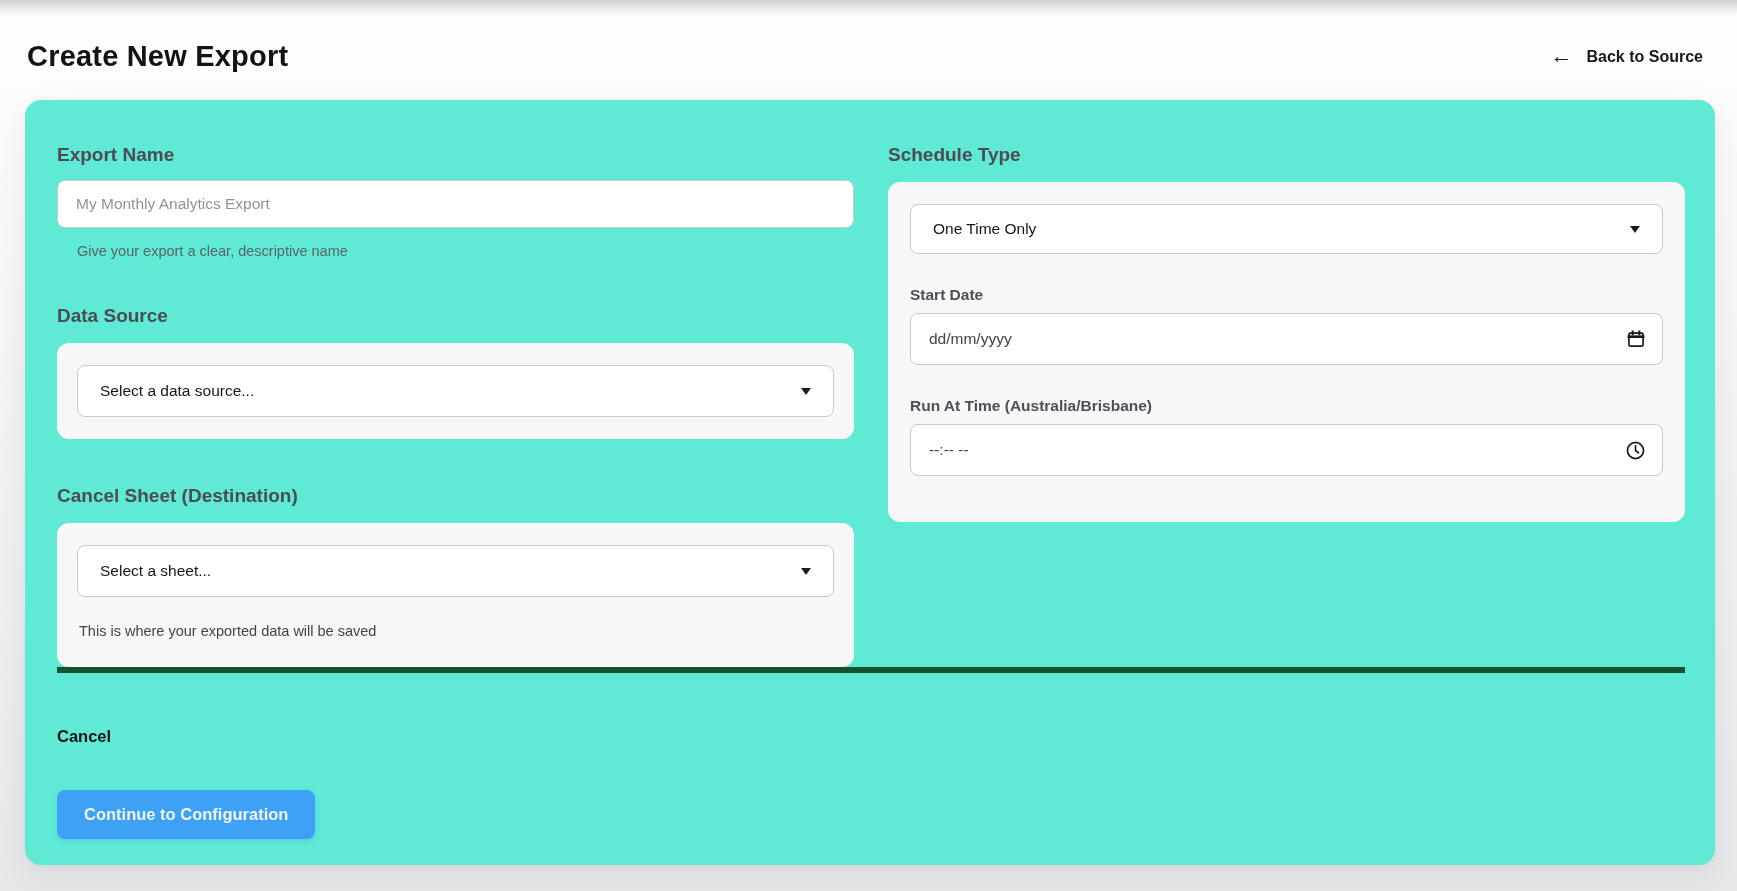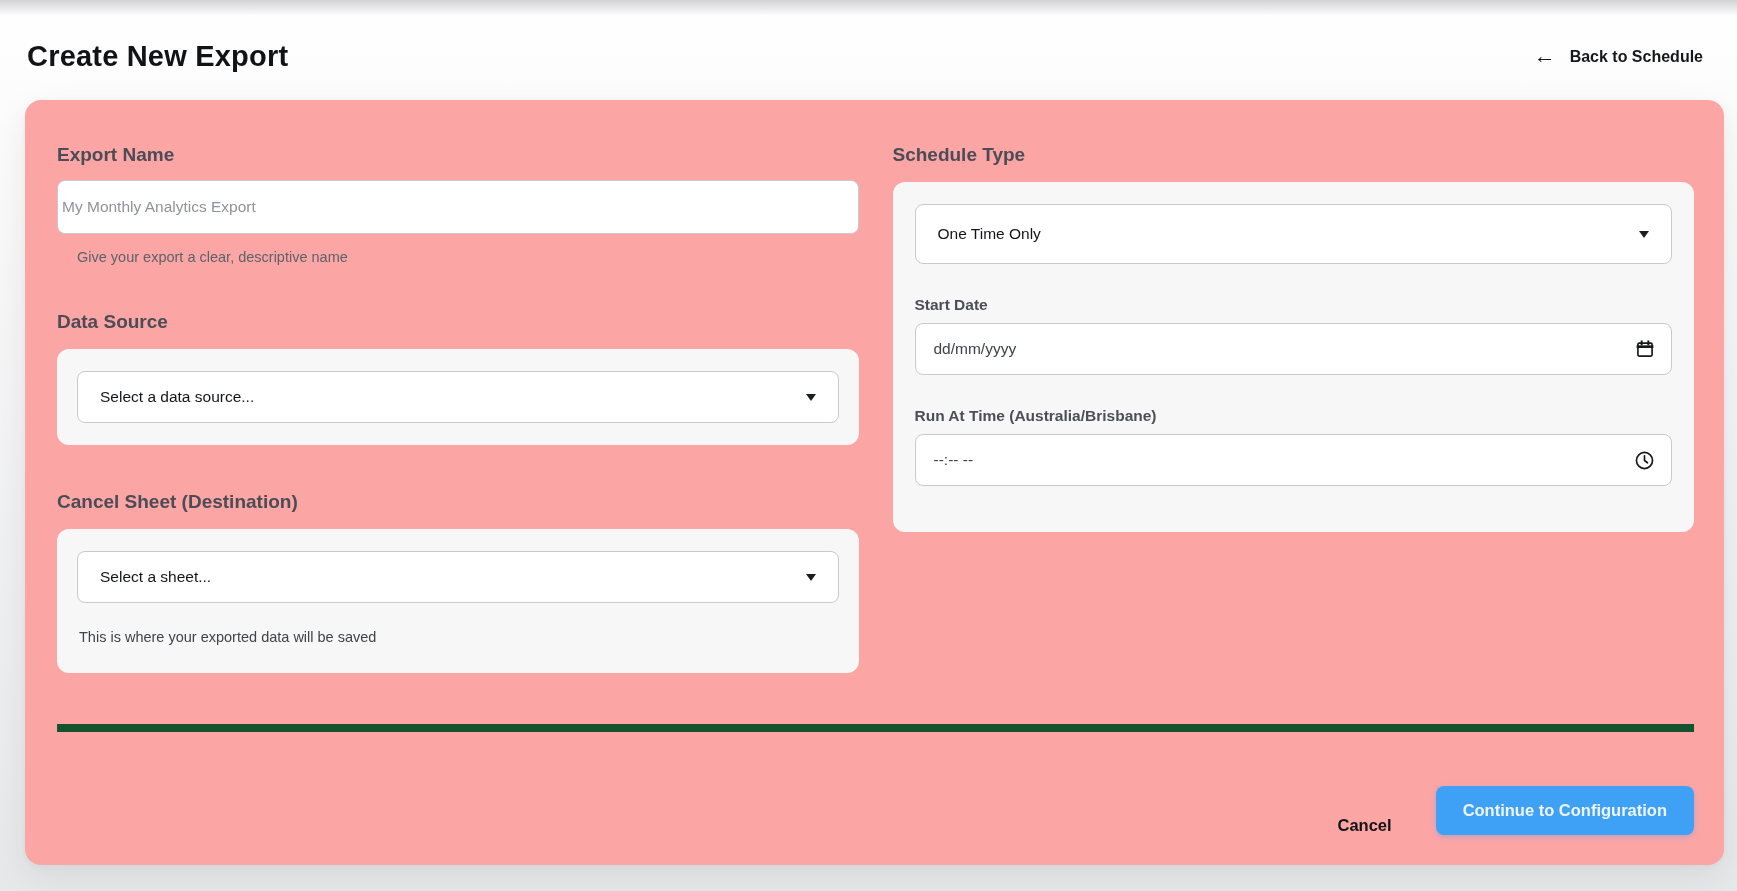--- a/index.html
+++ b/index.html
@@ -21,39 +21,39 @@
     padding:40px 34px 0 27px;
   }
   .page-title { font-size:29px; font-weight:700; letter-spacing:0.2px; color:#121316; }
   .back-link {
     display:flex; align-items:center; gap:14px;
     font-size:16px; font-weight:700; color:#17181a; cursor:pointer;
   }
   .back-arrow { font-size:22px; line-height:1; font-weight:400; transform:translateY(-1px); }
 
   .card {
-    position:absolute; left:25px; right:13px; top:100px; height:765px;
-    background:#fca5a5; border-radius:16px;
+    position:absolute; left:25px; right:22px; top:100px; height:765px;
+    background:#5eead4; border-radius:16px;
     box-shadow:0 12px 34px rgba(40,42,48,0.08), 0 2px 6px rgba(40,42,48,0.04);
     display:flex; flex-direction:column;
   }
   .card-body {
     flex:1;
     display:grid; grid-template-columns:1fr 1fr; column-gap:34px;
     padding:44px 30px 0 32px;
     align-items:start;
   }
 
   .section-heading { font-size:19px; font-weight:600; color:#4b4c55; }
   .field-help { font-size:14.5px; color:#5d626b;margin-left:20px; }
 
   .text-input {
-    width:100%; height:54px; margin-top:14px;
+    width:100%; height:48px; margin-top:14px;
     border:1px solid #c9cacd; border-radius:8px;
-    padding:0 4px; font-size:15.5px; color:#17181a;
+    padding:0 18px; font-size:15.5px; color:#17181a;
     font-family:"Liberation Sans", sans-serif;
     background:#fff; outline:none;
   }
   .text-input::placeholder { color:#8e939c; }
   .left-col .field-help { margin-top:15px; }
 
   .subcard {
     background:#f7f7f8; border-radius:12px;
     margin-top:16px; padding:22px 20px;
   }
@@ -79,30 +79,30 @@
   .input-label { font-size:15.5px; font-weight:600; color:#4b4f58; }
   .mock-input {
     height:52px; background:#fff; margin-top:9px;
     border:1px solid #c9cacd; border-radius:8px;
     display:flex; align-items:center; justify-content:space-between;
     padding:0 16px 0 18px; cursor:text;
   }
   .mock-input .input-value { font-size:15.5px; color:#2b2d31; }
   .mock-input.is-placeholder .input-value { color:#3f434a; }
   .schedule-card .group { margin-top:32px; }
-  .schedule-card .fake-select { height:60px; }
+  .schedule-card .fake-select { height:50px; }
 
   .icon-btn { display:flex; align-items:center; cursor:pointer; }
   .icon-btn svg { display:block; }
 
   .card-footer {
     margin:0 30px 0 32px;
-    border-top:8px solid #14532d;
+    border-top:6px solid #14532d;
     padding:54px 0 30px;
-    display:flex; justify-content:flex-end; align-items:flex-end; gap:44px;
+    display:flex; justify-content:flex-end; align-items:flex-start; gap:44px;flex-direction:column;
   }
   .btn-cancel {
     background:none; border:none; cursor:pointer;
     font-size:16.5px; font-weight:700; color:#121316;
     font-family:"Liberation Sans", sans-serif;
   }
   .btn-primary {
     border:none; cursor:pointer;
     border-radius:8px; padding:15px 27px;
     font-size:16.5px; font-weight:600; color:#eef5fe;
@@ -112,21 +112,21 @@
 </style>
 </head>
 <body>
 
 <div class="top-fade"></div>
 
 <div class="page-header">
   <h1 class="page-title">Create New Export</h1>
   <div class="back-link">
     <span class="back-arrow">←</span>
-    <span>Back to Schedule</span>
+    <span>Back to Source</span>
   </div>
 </div>
 
 <div class="card">
   <div class="card-body">
 
     <div class="left-col">
       <h2 class="section-heading">Export Name</h2>
       <input class="text-input" type="text" placeholder="My Monthly Analytics Export" style="">
       <div class="field-help">Give your export a clear, descriptive name</div>

